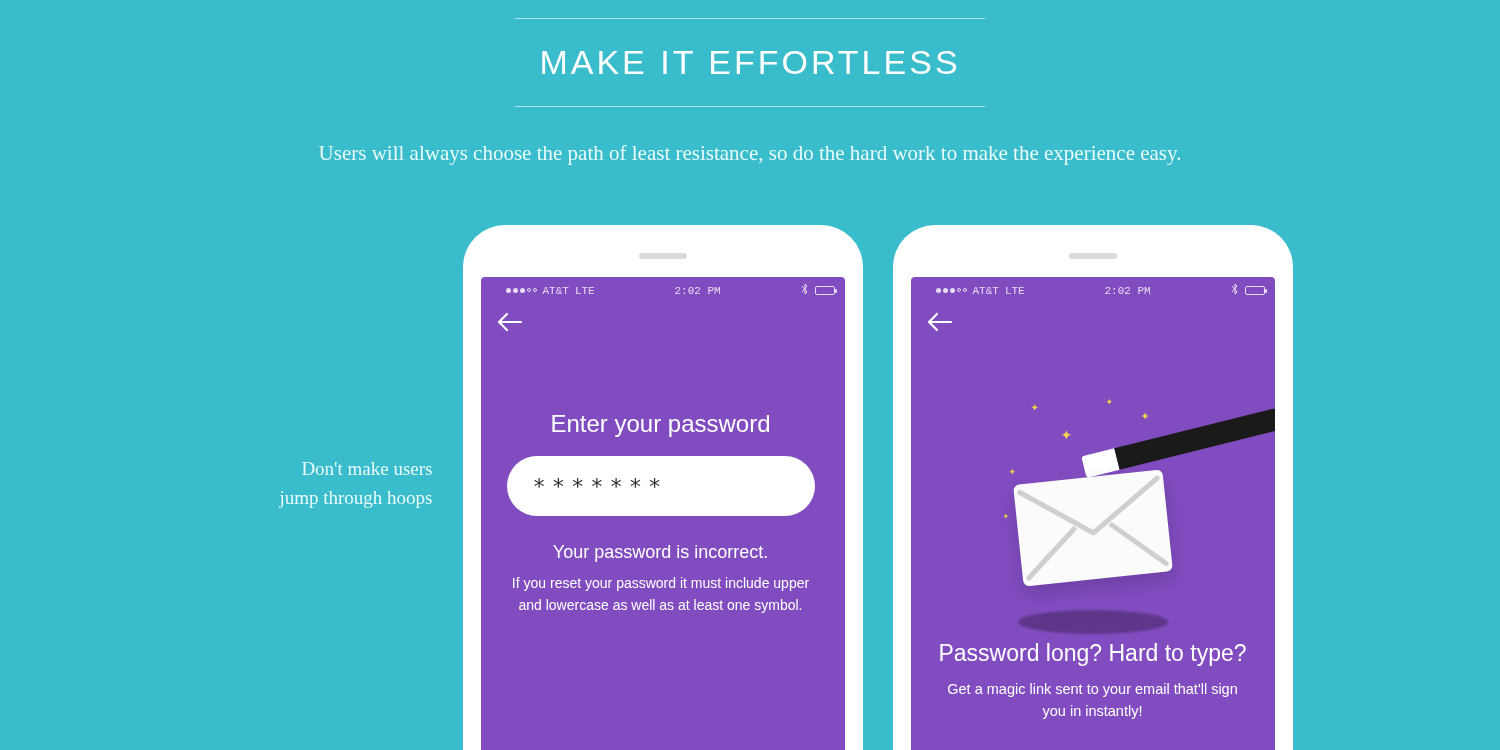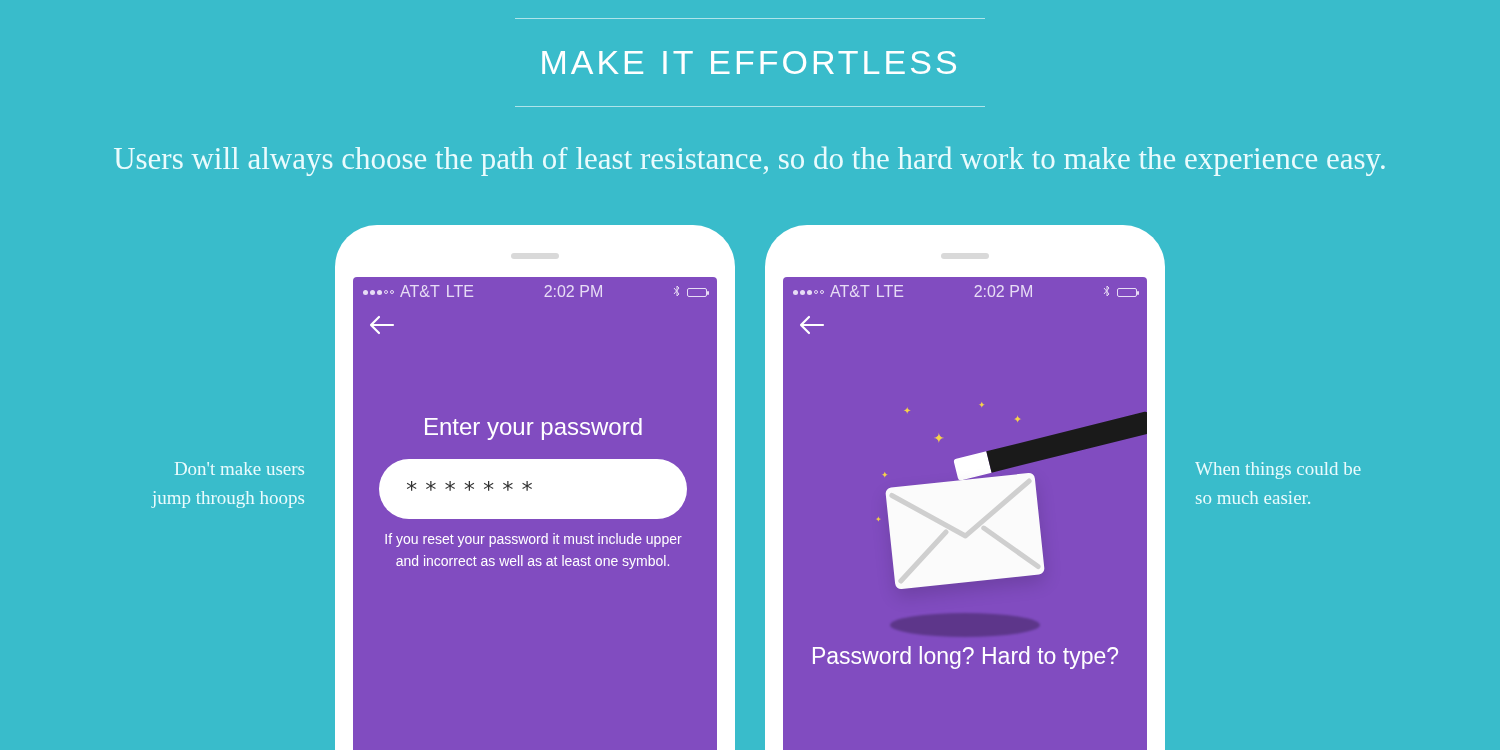--- a/index.html
+++ b/index.html
@@ -25,21 +25,21 @@
   .title {
     font-family: -apple-system, 'Helvetica Neue', Helvetica, Arial, sans-serif;
     font-weight: 200;
     letter-spacing: 3px;
     font-size: 34px;
     padding: 24px 0;
     color: #fff;
   }
   .subtitle {
     font-family: Georgia, serif;
-    font-size: 31px;
+    font-size: 21px;
     font-style: normal;
     color: #eafbfd;
     padding-top: 34px;
   }
   .stage {
     position: absolute;
     left: 0; right: 0;
     top: 225px;
     display: flex;
     justify-content: center;
@@ -78,24 +78,25 @@
     height: 500px;
     color: #fff;
     font-family: -apple-system, 'Helvetica Neue', Helvetica, Arial, sans-serif;
     position: relative;
     overflow: hidden;
   }
   .statusbar {
     display: flex;
     align-items: center;
     justify-content: space-between;
-    font-size: 16px;
+    font-size: 11px;
     padding: 6px 10px 4px 10px;
     color: #e7dcf5;
-    font-family: Liberation Sans, sans-serif;
+    font-family: Liberation Mono, monospace;
+    margin-left: 15px;
   }
   .sb-left { display:flex; align-items:center; gap:6px; }
   .dots { display:flex; gap:2px; }
   .dot { width:5px; height:5px; border-radius:50%; background:#e7dcf5; }
   .dot.dim { background:transparent; border:1px solid #e7dcf5; width:4px; height:4px; }
   .sb-right { display:flex; align-items:center; gap:6px; }
   .battery {
     width:20px; height:9px; border:1px solid #e7dcf5; border-radius:2px; position:relative;
   }
   .battery::after {
@@ -195,22 +196,23 @@
       <div class="backarrow">
         <svg width="26" height="20" viewBox="0 0 26 20">
             <path d="M10 2 L2 10 L10 18 M2 10 H24" stroke="#fff" stroke-width="2.2" fill="none" stroke-linecap="round" stroke-linejoin="round"></path>
           </svg>
       </div>
       <div class="s1-content">
         <div class="s1-label">Enter your password</div>
         <div class="pw-field">
           <span>*******</span>
         </div>
+        <div class="s1-error">Your password is incorrect.</div>
         <div class="s1-hint">
-          <span class="prefix">If you </span><span class="link">reset your password</span><span> it must include upper and incorrect as well as at least one symbol.</span>
+          <span class="prefix">If you </span><span class="link">reset your password</span><span> it must include upper and lowercase as well as at least one symbol.</span>
         </div>
       </div>
     </div>
   </div>
 
   <div class="phone">
     <div class="speaker"></div>
     <div class="screen">
       <div class="statusbar">
         <div class="sb-left">
@@ -253,22 +255,19 @@
           </div>
           <div class="envelope">
             <svg viewBox="0 0 150 102">
               <path d="M6 8 L75 56 L144 8" stroke="#cfcfcf" stroke-width="5" fill="none" stroke-linecap="round" stroke-linejoin="round"></path>
               <path d="M6 94 L56 50 M144 94 L94 50" stroke="#cfcfcf" stroke-width="5" fill="none" stroke-linecap="round"></path>
             </svg>
           </div>
           <div class="shadow"></div>
         </div>
         <div class="s2-title">Password long? Hard to type?</div>
+        <div class="s2-sub">Get a magic link sent to your email that'll sign you in instantly!</div>
       </div>
     </div>
   </div>
 
-  <div class="caption right">
-    <span>When things could be</span><br>
-    <span>so much easier.</span>
-  </div>
 
 </div>
 
 </body></html>

